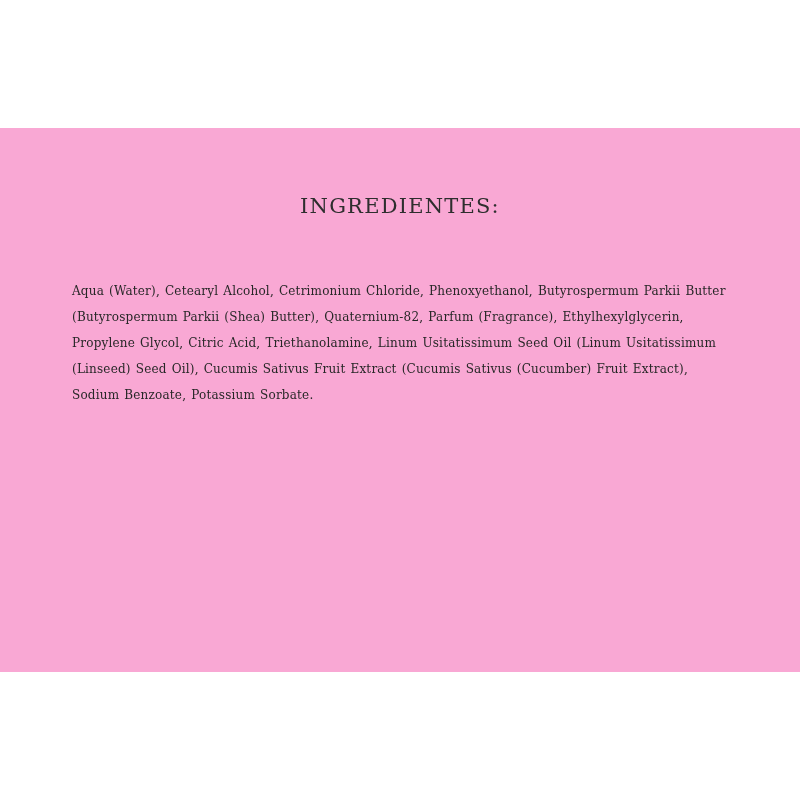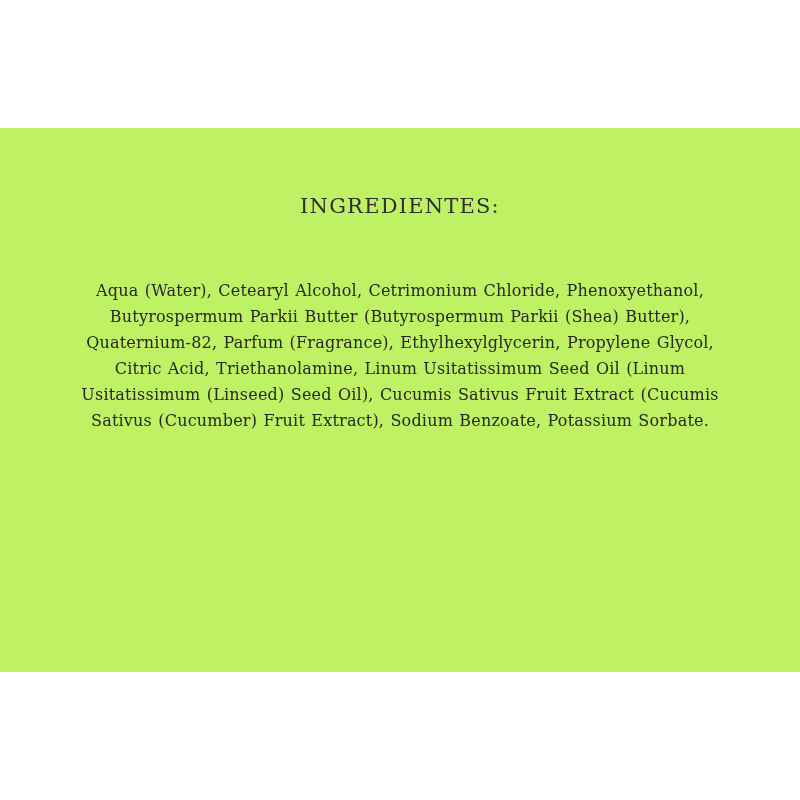--- a/index.html
+++ b/index.html
@@ -12,44 +12,44 @@
     background: #ffffff;
     font-family: "DejaVu Serif", serif;
     overflow: hidden;
   }
   .label-panel {
     position: absolute;
     left: 0;
     top: 128px;
     width: 800px;
     height: 544px;
-    background: #bef264;
+    background: #f9a8d4;
     color: #2b2b2b;
     box-sizing: border-box;
   }
   .heading {
     position: absolute;
     top: 66px;
     left: 0;
     width: 800px;
     text-align: center;
     font-family: "DejaVu Serif", serif;
     font-size: 21px;
     letter-spacing: 1.2px;
     color: #2e2e2e;
     font-weight: 400;
   }
   .ingredients-body {
     position: absolute;
     top: 150px;
     left: 72px;
     width: 656px;
-    text-align: center;
+    text-align: left;
     font-family: "DejaVu Serif", serif;
-    font-size: 16px;
+    font-size: 12px;
     line-height: 26px;
     letter-spacing: 0.2px;
     color: #272727;
     word-spacing: 1px;
   }
 </style>
 </head>
 <body>
 
 <div class="label-panel">

